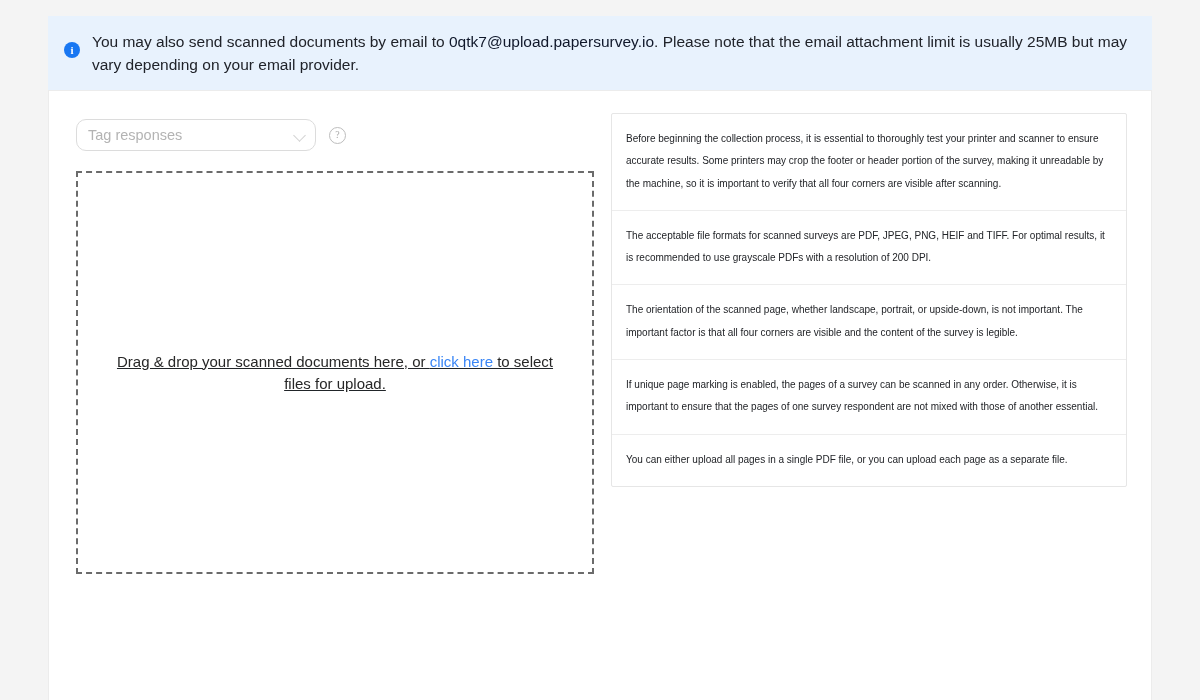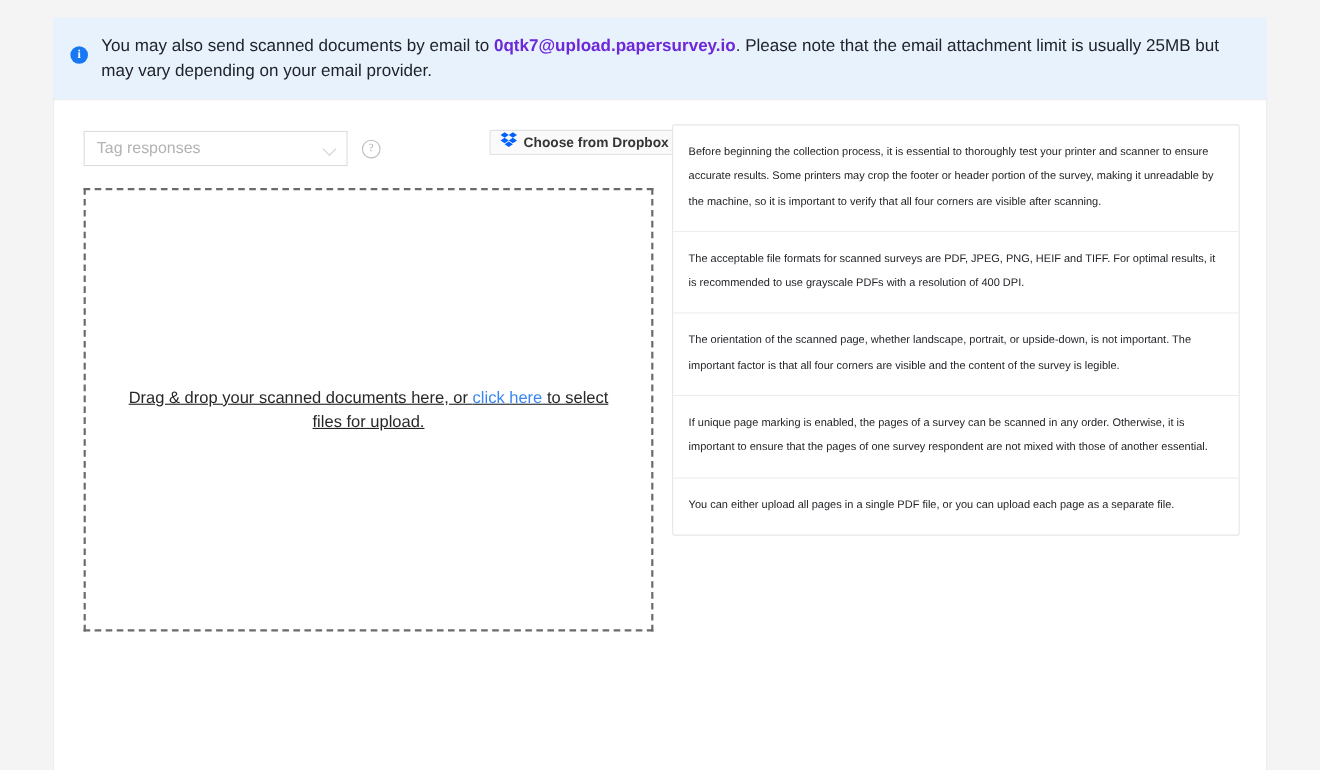--- a/index.html
+++ b/index.html
@@ -42,22 +42,22 @@
     font-family: "Liberation Serif", serif;
     margin-top: 12px;
   }
   .banner-text {
     font-size: 15.5px;
     line-height: 23px;
     color: #20232a;
     max-width: 1045px;
   }
   .banner-email {
-    color: #6d28d9;
-    font-weight: bold;
+    color: #0f172a;
+    font-weight: normal;
   }
 
   
   .card {
     position: absolute;
     left: 48px;
     top: 90px;
     width: 1104px;
     height: 620px;
     background: #ffffff;
@@ -76,21 +76,21 @@
     display: flex;
     align-items: center;
     height: 34px;
     position: relative;
   }
   .tag-select {
     width: 240px;
     height: 32px;
     box-sizing: border-box;
     border: 1px solid #dcdcdc;
-    border-radius: 0;
+    border-radius: 10px;
     background: #ffffff;
     display: flex;
     align-items: center;
     padding: 0 8px 0 11px;
     justify-content: space-between;
   }
   .tag-select-placeholder {
     font-size: 14.5px;
     color: #b3b3b3;
   }
@@ -214,48 +214,34 @@
 
     <div class="toolbar">
 
       <div class="tag-select">
         <span class="tag-select-placeholder">Tag responses</span>
         <span class="chevron"></span>
       </div>
 
       <div class="help-icon">?</div>
 
-      <div class="dropbox-btn">
-        <span>
-          <svg width="15" height="14" viewBox="0 0 24 22" xmlns="http://www.w3.org/2000/svg">
-            <g fill="#0061FE">
-              <polygon points="6,0 0,4 6,8 12,4"></polygon>
-              <polygon points="18,0 12,4 18,8 24,4"></polygon>
-              <polygon points="6,8 0,12 6,16 12,12"></polygon>
-              <polygon points="18,8 12,12 18,16 24,12"></polygon>
-              <polygon points="6,17.5 12,13.5 18,17.5 12,21.5"></polygon>
-            </g>
-          </svg>
-        </span>
-        <span class="dropbox-label">Choose from Dropbox</span>
-      </div>
     </div>
 
     <div class="dropzone">
       <div class="dropzone-text">
         <span>Drag &amp; drop your scanned documents here, or </span><span class="dz-link">click here</span><span> to select files for upload.</span>
       </div>
     </div>
 
   </div>
 
   <div class="right-col">
 
     <div class="guidelines-list">
       <div class="guideline-item">Before beginning the collection process, it is essential to thoroughly test your printer and scanner to ensure accurate results. Some printers may crop the footer or header portion of the survey, making it unreadable by the machine, so it is important to verify that all four corners are visible after scanning.</div>
-      <div class="guideline-item">The acceptable file formats for scanned surveys are PDF, JPEG, PNG, HEIF and TIFF. For optimal results, it is recommended to use grayscale PDFs with a resolution of 400 DPI.</div>
+      <div class="guideline-item">The acceptable file formats for scanned surveys are PDF, JPEG, PNG, HEIF and TIFF. For optimal results, it is recommended to use grayscale PDFs with a resolution of 200 DPI.</div>
       <div class="guideline-item">The orientation of the scanned page, whether landscape, portrait, or upside-down, is not important. The important factor is that all four corners are visible and the content of the survey is legible.</div>
       <div class="guideline-item">If unique page marking is enabled, the pages of a survey can be scanned in any order. Otherwise, it is important to ensure that the pages of one survey respondent are not mixed with those of another essential.</div>
       <div class="guideline-item">You can either upload all pages in a single PDF file, or you can upload each page as a separate file.</div>
     </div>
   </div>
 
 </div>
 
 </body></html>

